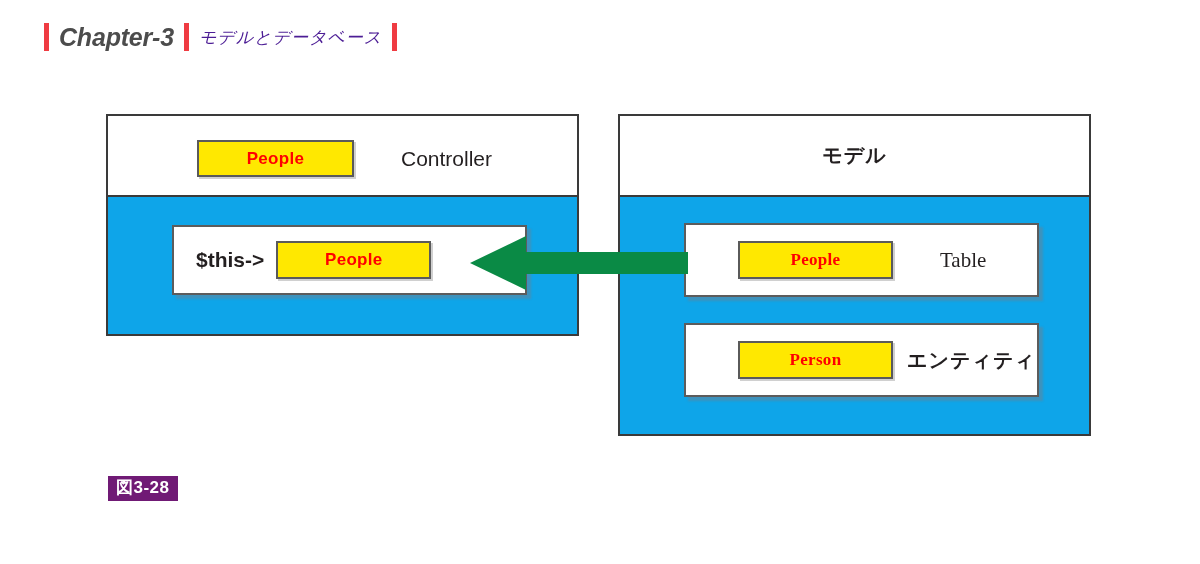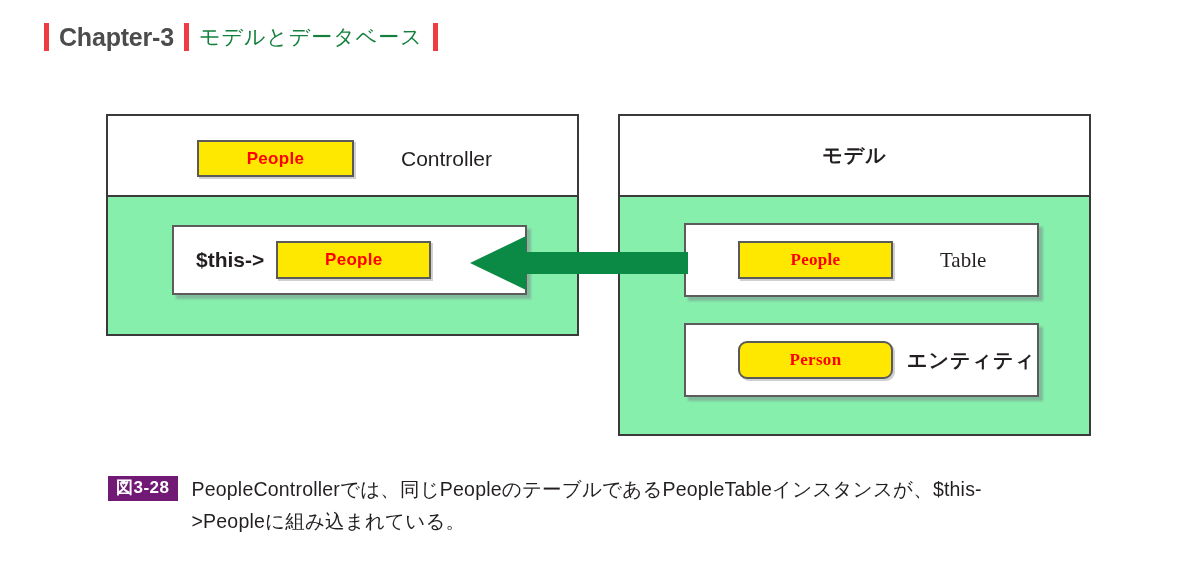--- a/index.html
+++ b/index.html
@@ -18,37 +18,38 @@
 
   
   #chapter-header {
     position: absolute;
     left: 44px;
     top: 20px;
     height: 34px;
     display: flex;
     align-items: center;
     gap: 10px;
+    font-style: italic;
   }
   .rule {
     width: 5px;
     height: 28px;
     background: #ef3b42;
     flex: 0 0 auto;
   }
   #chapter-label {
     font-size: 25px;
     font-weight: 600;
     color: #4c4c4c;
     letter-spacing: -0.2px;
     white-space: nowrap;
   }
   #chapter-subtitle {
-    font-size: 21px;
-    color: #15803d;
+    font-size: 17px;
+    color: #4c1d95;
     white-space: nowrap;
     letter-spacing: 1px;
   }
 
   
   .panel {
     position: absolute;
     border: 2.5px solid #3a3a3a;
     box-sizing: border-box;
     background: #ffffff;
@@ -75,21 +76,21 @@
     border-bottom: 2.5px solid #3a3a3a;
     box-sizing: border-box;
     background: #ffffff;
   }
   .panel-body {
     position: absolute;
     left: 0;
     right: 0;
     top: 81px;
     bottom: 0;
-    background: #86efac;
+    background: #0ea5e9;
     padding-left: 8px;
   }
 
   
   .tag {
     border: 2.5px solid #5a5a5a;
     background: #ffe800;
     box-sizing: border-box;
     display: flex;
     align-items: center;
@@ -166,21 +167,21 @@
   .card-inner {
     display: flex;
     align-items: center;
     gap: 14px;
     padding-left: 52px;
   }
   #this-prefix { font-size: 21px; font-weight: bold; color: #231f20; }
   #controller-card .card-inner { padding-left: 22px; gap: 12px; }
   #people-ref-tag { width: 155px; height: 38px; }
   #table-tag { width: 155px; height: 38px; }
-  #entity-tag { width: 155px; height: 38px; border-radius: 9px; }
+  #entity-tag { width: 155px; height: 38px; }
 
   
   #green-arrow {
     position: absolute;
     left: 470px;
     top: 234px;
     width: 218px;
     height: 58px;
     pointer-events: none;
   }
@@ -265,17 +266,13 @@
     </div>
   </div>
 </div>
 
 <svg id="green-arrow" viewBox="0 0 218 58">
   <polygon points="0,29 56,2 56,18 218,18 218,40 56,40 56,56" fill="#0a8a45"></polygon>
 </svg>
 
 <div id="caption-block">
   <div id="figure-badge">図3-28</div>
-  <div id="caption-text">
-    <div>PeopleControllerでは、同じPeopleのテーブルであるPeopleTableインスタンスが、$this-</div>
-    <div>&gt;Peopleに組み込まれている。</div>
-  </div>
 </div>
 
 </body></html>

